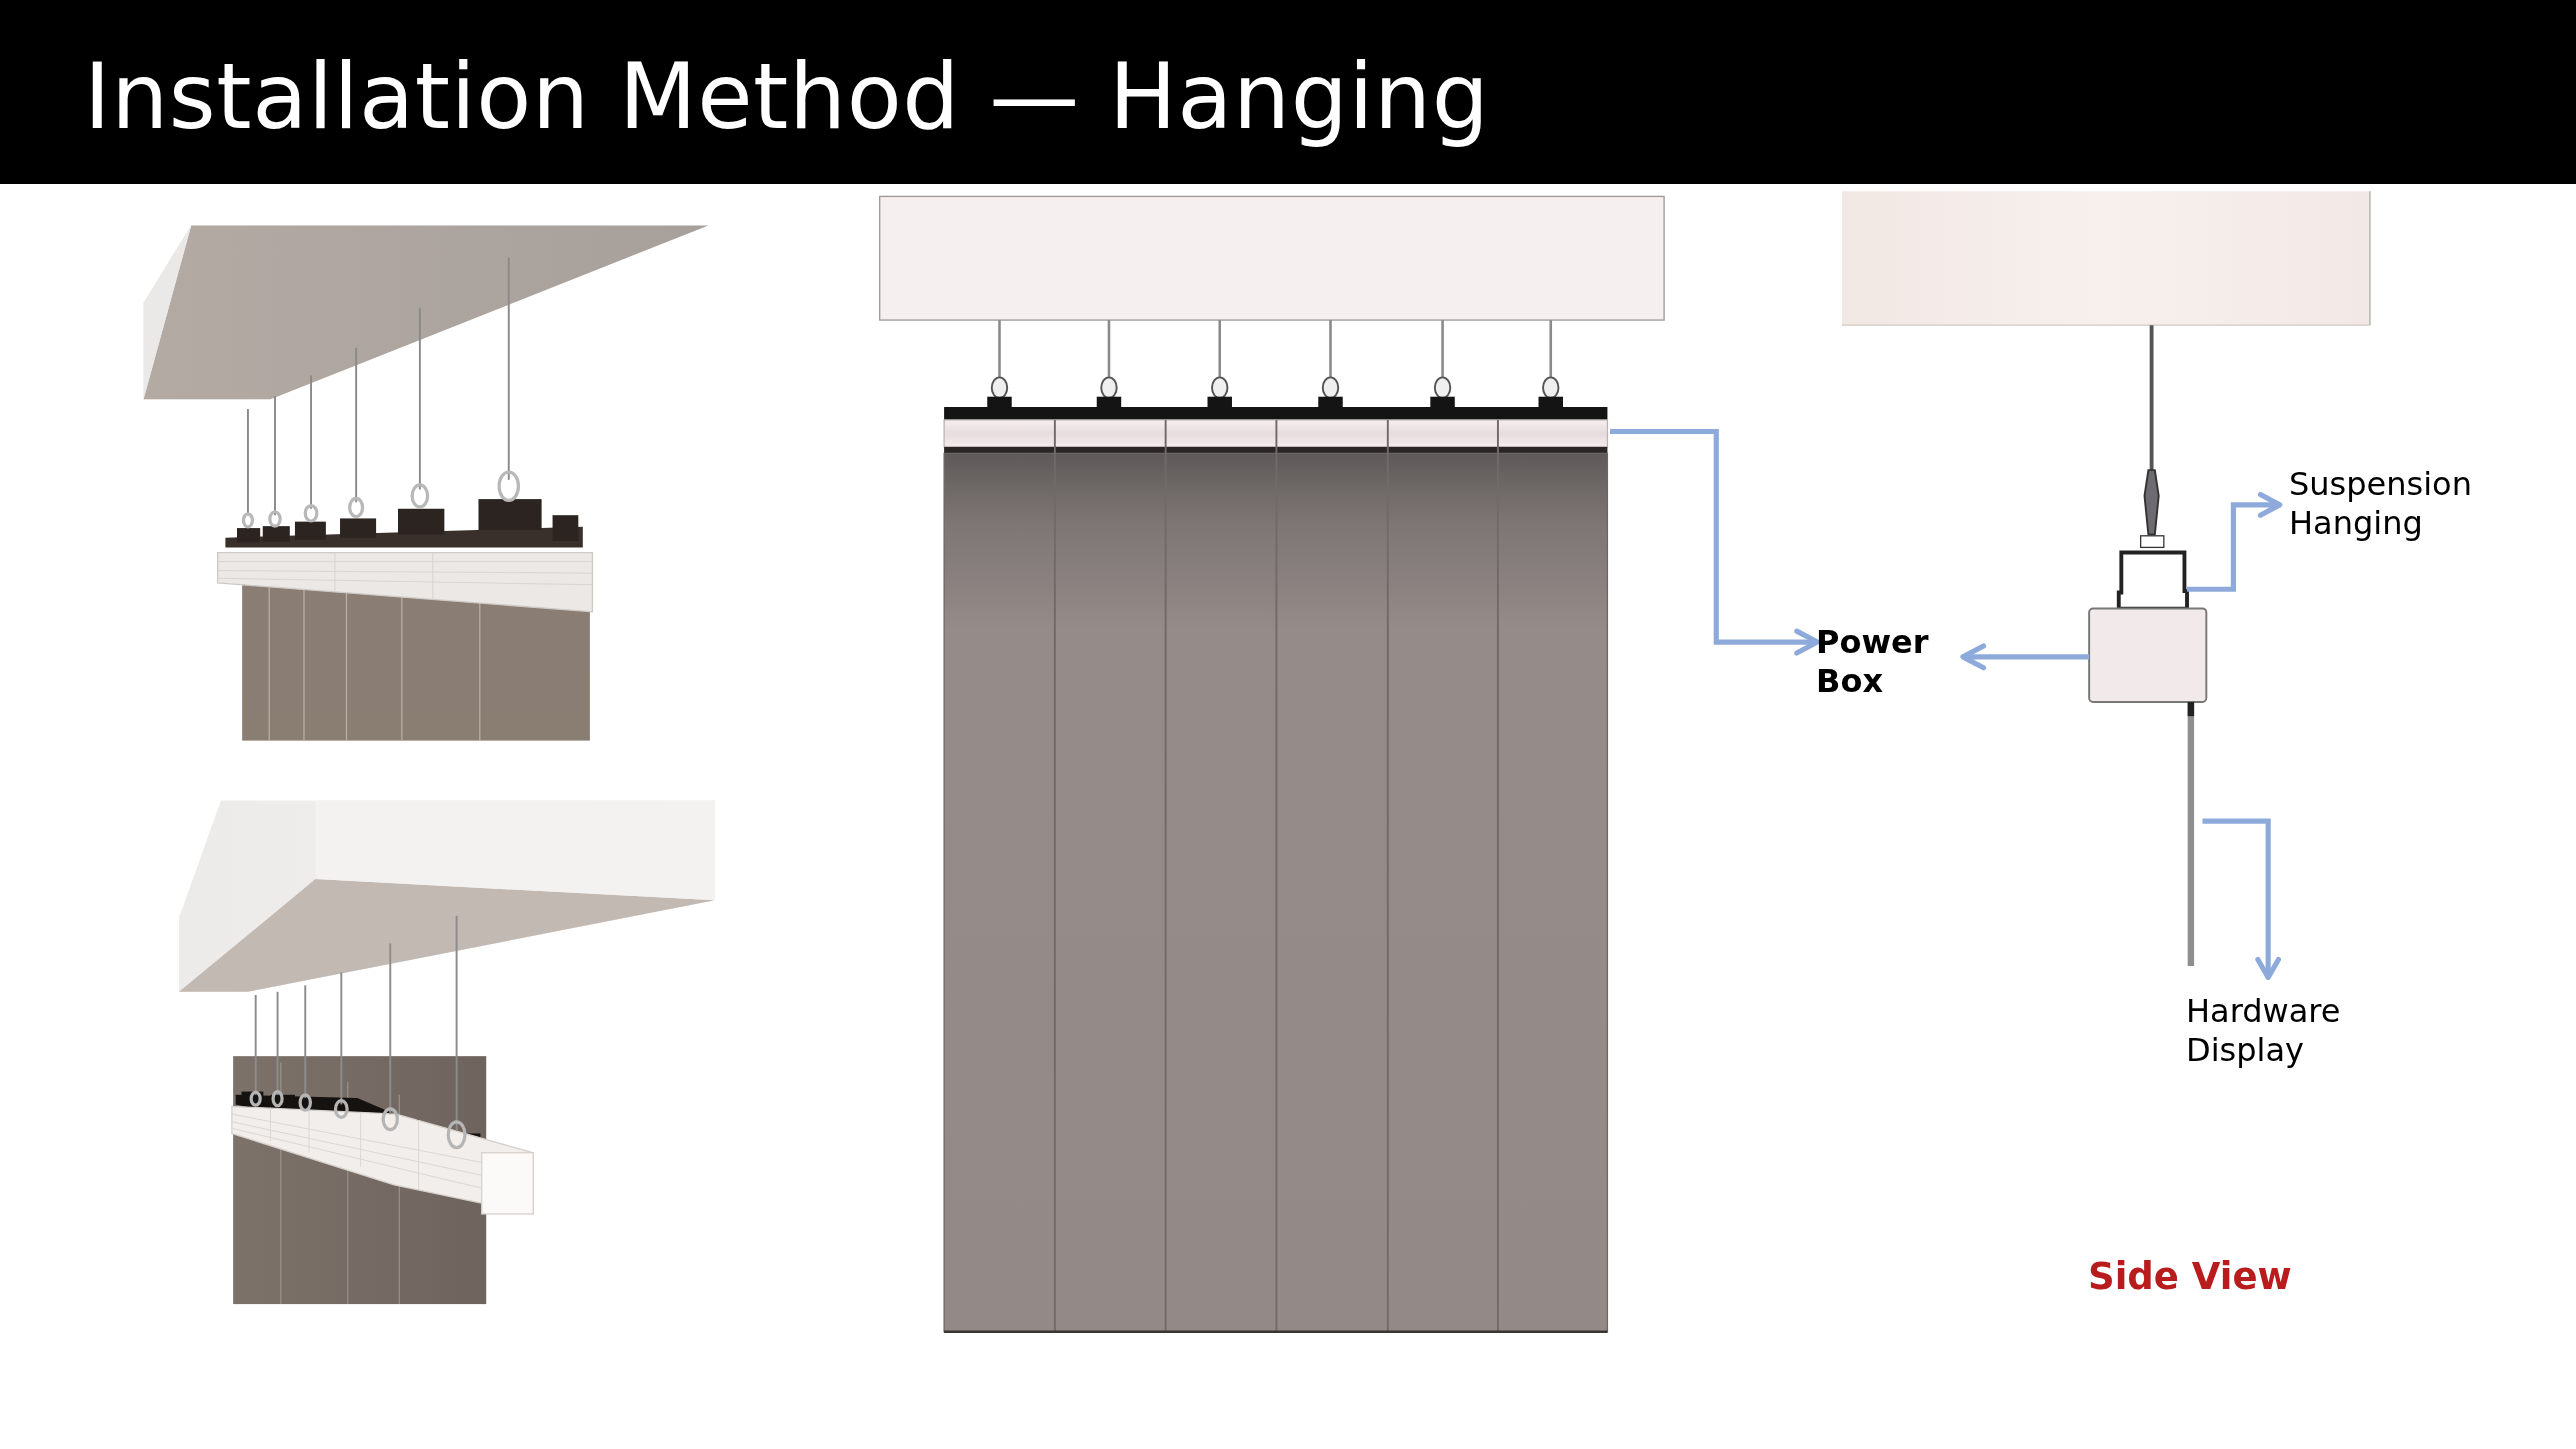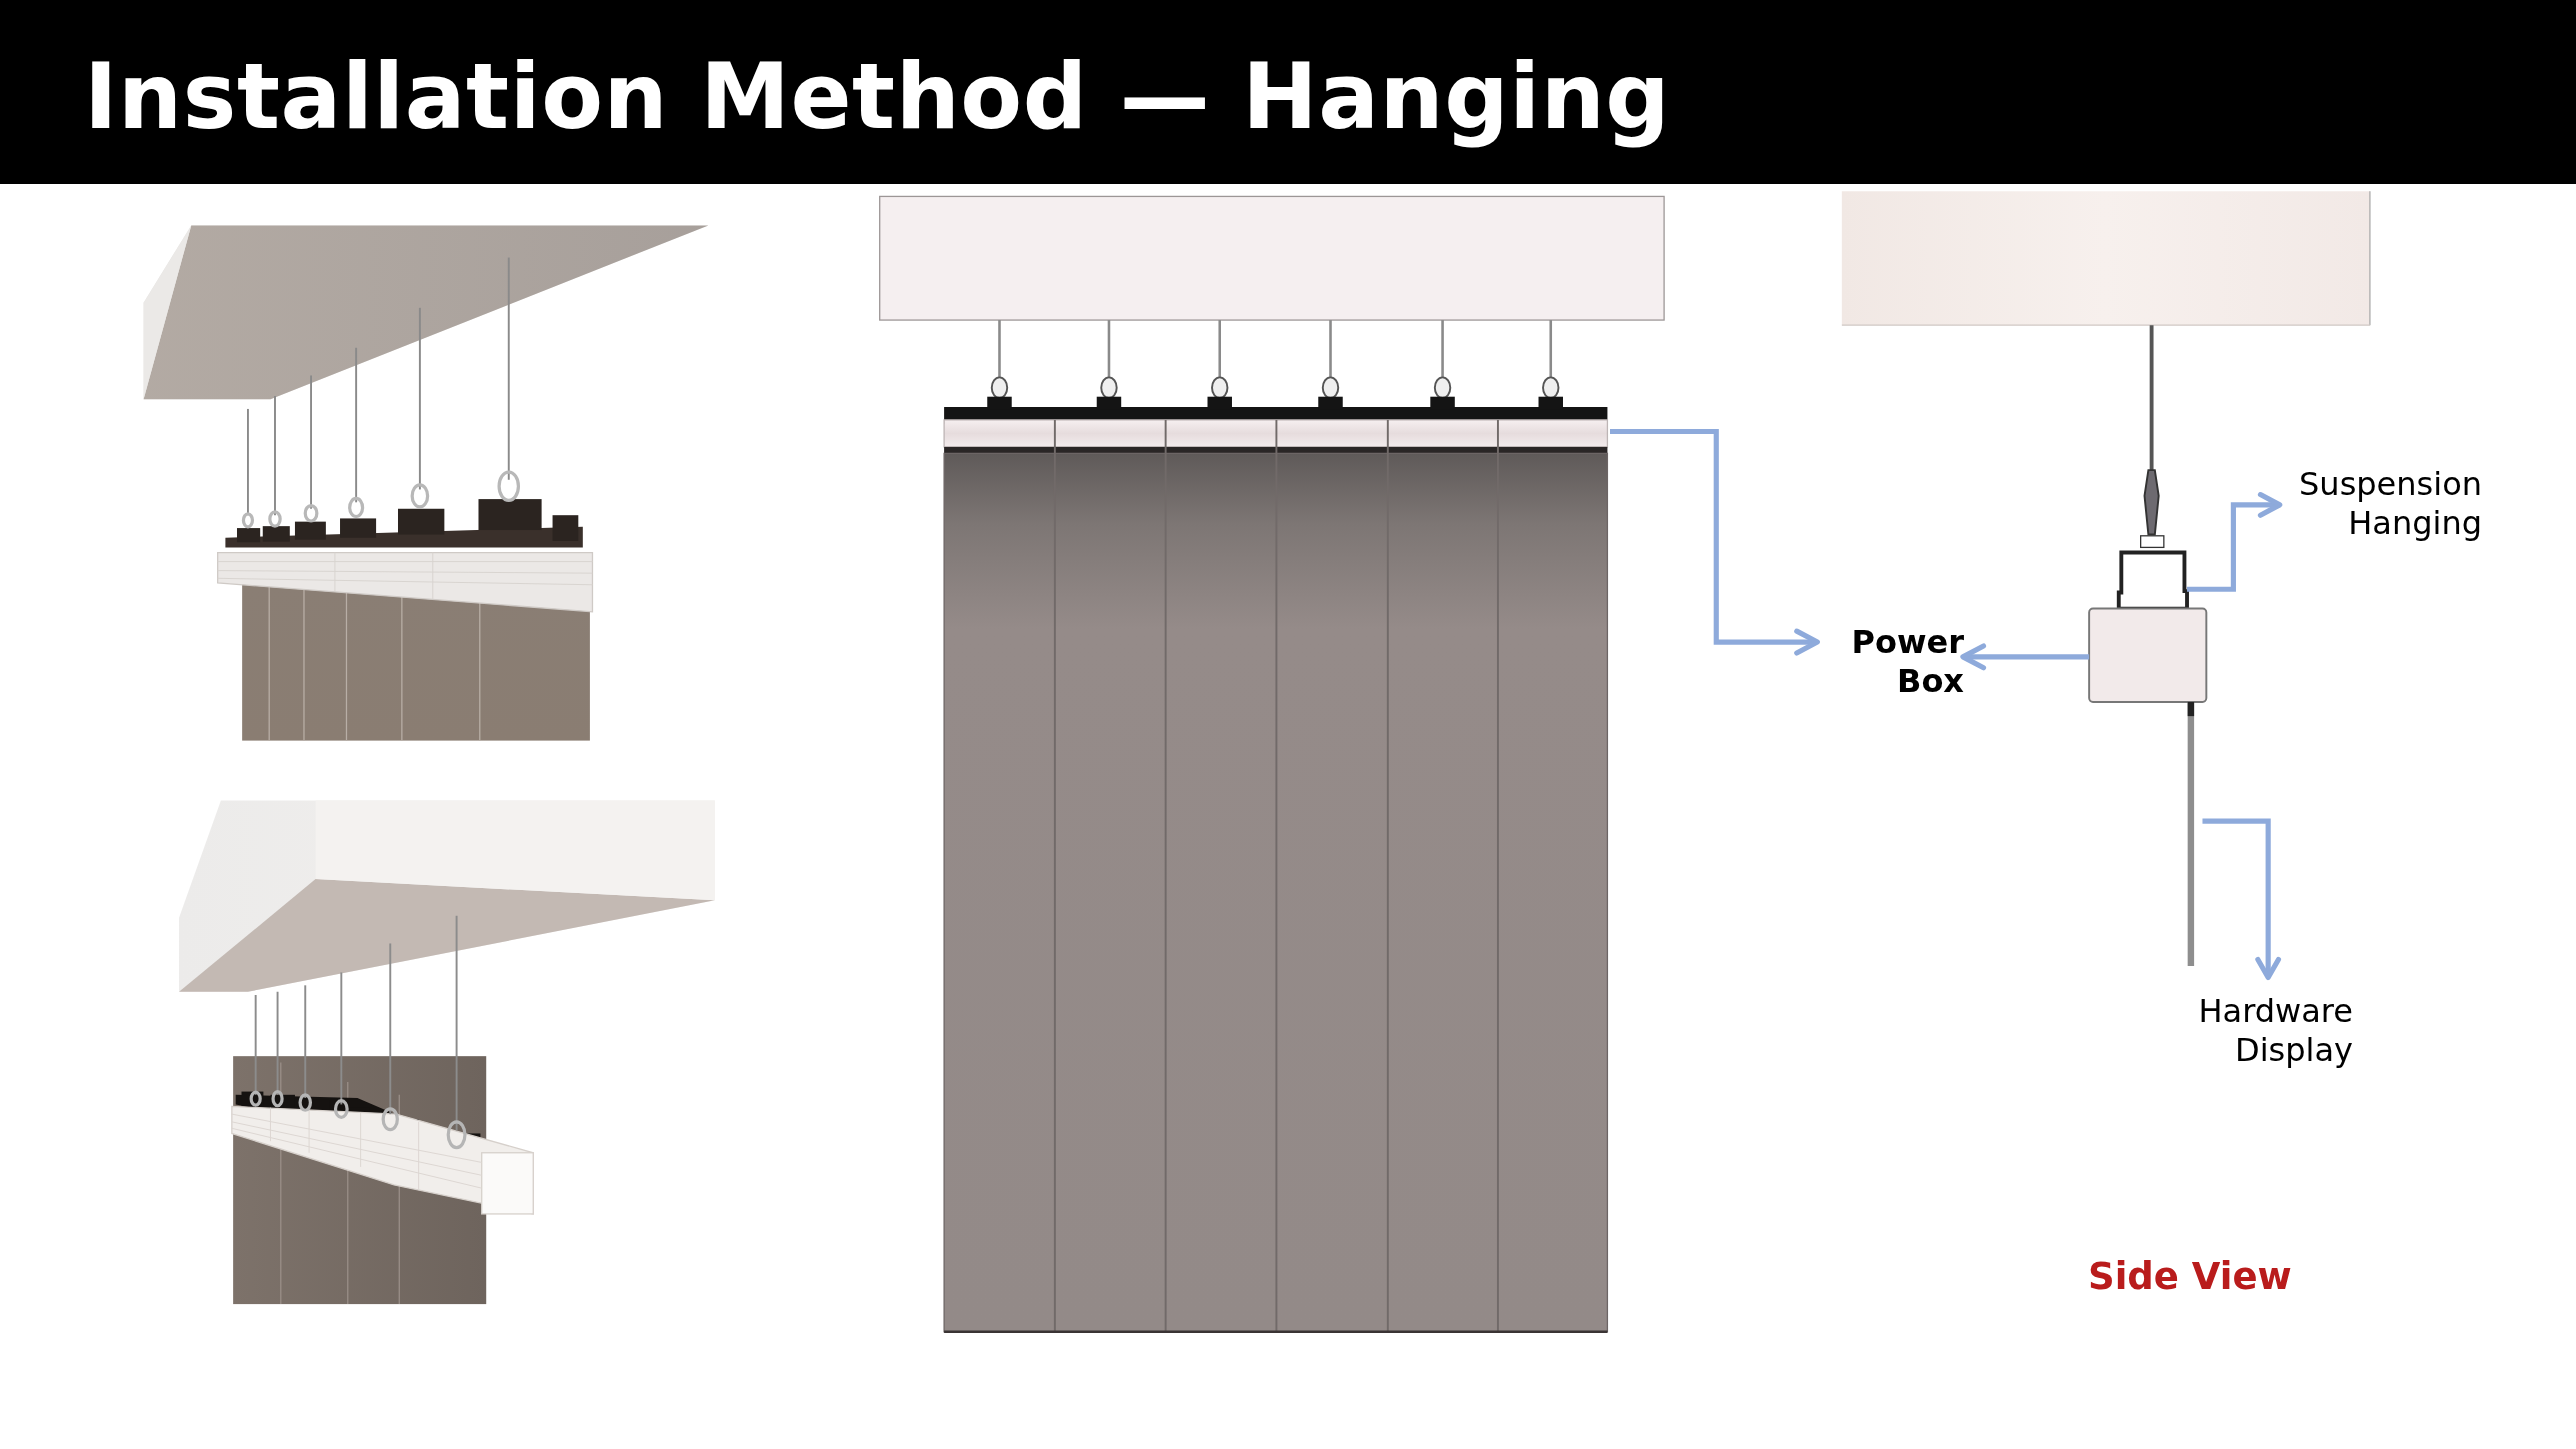--- a/index.html
+++ b/index.html
@@ -1,22 +1,22 @@
 <!DOCTYPE html>
 <html style="font-size:10.3px"><head>
 <meta charset="utf-8">
 <style>
   html, body { margin:0; padding:0; background:#ffffff; }
   body { width:2576px; height:1449px; position:relative; overflow:hidden;
          font-family:"DejaVu Sans", "Liberation Sans", sans-serif; }
   .abs { position:absolute; }
   .title-bar { left:0; top:0; width:2576px; height:184px; background:#000; }
-  .title-text { left:84px; top:45px; color:#fff; font-weight:bold; font-size:90px;
+  .title-text { left:84px; top:45px; color:#fff; font-weight:normal; font-size:90px;
                 line-height:103px; white-space:nowrap; letter-spacing:0.6px; }
-  .label { color:#000; font-size:32px; line-height:39px; text-align:right; white-space:nowrap; }
+  .label { color:#000; font-size:32px; line-height:39px; text-align:left; white-space:nowrap; }
   .label-bold { color:#b91c1c; font-size:37px; font-weight:bold; white-space:nowrap; }
   svg { position:absolute; left:0; top:0; }
 </style>
 </head>
 <body>
 
 <div class="abs title-bar">
   <div class="abs title-text">Installation Method — Hanging</div>
 </div>
 

